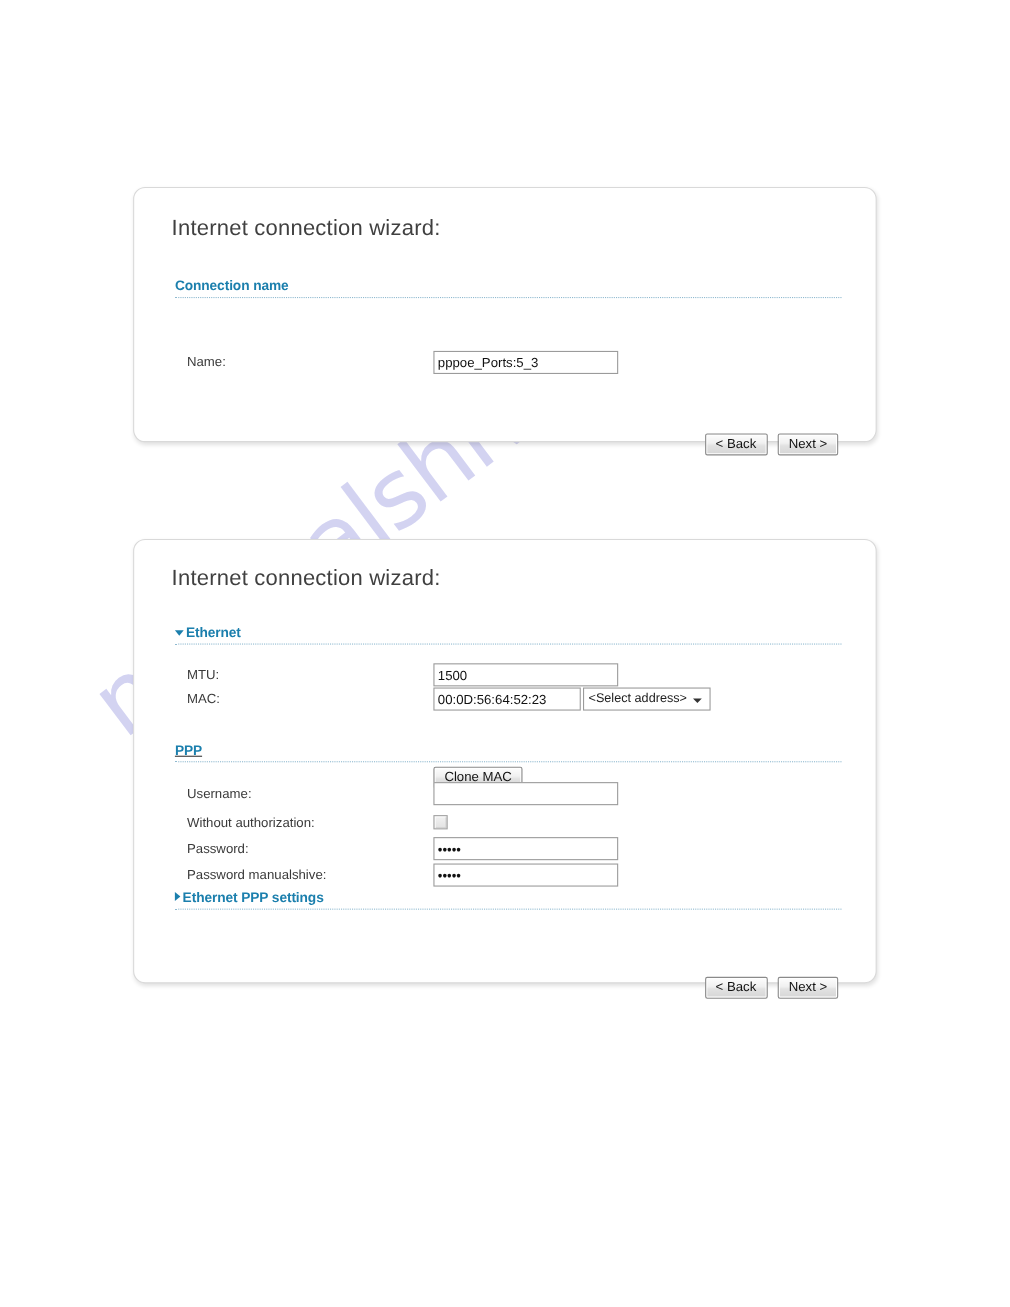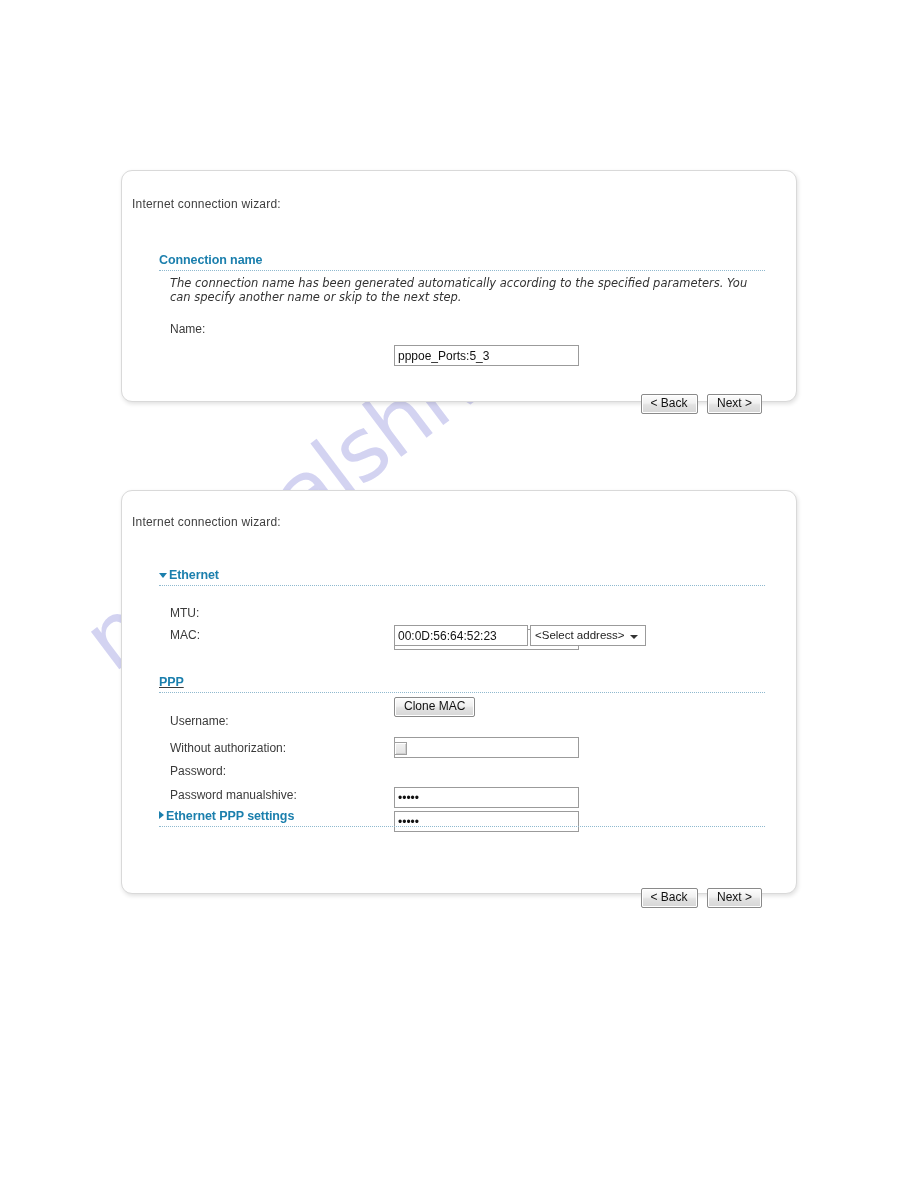--- a/index.html
+++ b/index.html
@@ -53,22 +53,22 @@
     border: 1px solid #d9d9d9;
     border-radius: 11px;
     box-shadow: 1px 2px 4px rgba(0,0,0,.12);
     z-index: 10;
   }
   #panel-connection-name { top: 170px; height: 232px; }
   #panel-ethernet-ppp   { top: 490px; height: 404px; }
 
   .panel-title {
     position: absolute;
-    left: 10px;
-    font-size: 12px;
+    left: 34px;
+    font-size: 20px;
     color: #404040;
     letter-spacing: .2px;
     white-space: nowrap;
   }
   #panel-connection-name .panel-title { top: 26px; }
   #panel-ethernet-ppp   .panel-title { top: 24px; }
 
   
   .section {
     position: absolute;
@@ -135,21 +135,21 @@
     height: 21px;
     border: 1px solid #9b9b9b;
     background: #fff;
     font-family: "Liberation Sans", sans-serif;
     font-size: 12px;
     color: #111;
     padding: 0 3px;
     outline: none;
     border-radius: 0;
   }
-  input.w155 { width: 185px; margin-top: 26px; }
+  input.w155 { width: 168px; }
   input.w134 { width: 134px; }
 
   
   .sel {
     box-sizing: border-box;
     display: inline-block;
     height: 21px;
     width: 116px;
     border: 1px solid #9b9b9b;
     background: #fff;
@@ -218,21 +218,20 @@
 <div class="panel" id="panel-connection-name">
 
   <div class="panel-title">Internet connection wizard:</div>
 
   <div class="section" style="top:82px;">
     <div class="section-head">
       <span>Connection name</span>
     </div>
   </div>
 
-  <div class="hint" style="top:105px;">The connection name has been generated automatically according to the specified parameters. You can specify another name or skip to the next step.</div>
 
   <div class="row" style="top:148px;">
     <span class="lbl">Name:</span>
     <span class="field-col">
       <input class="txt w155" type="text" value="pppoe_Ports:5_3" style="">
     </span>
   </div>
 
   <div class="nav-buttons" style="top:177px;">
     <span class="btn">&lt; Back</span>

